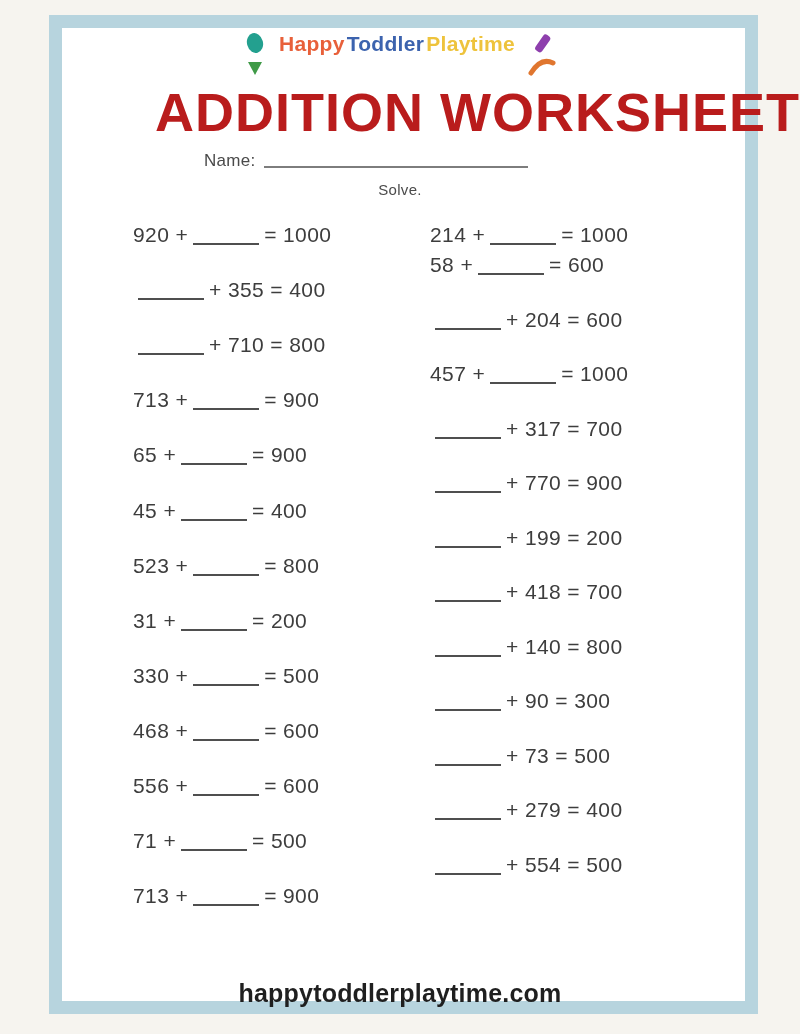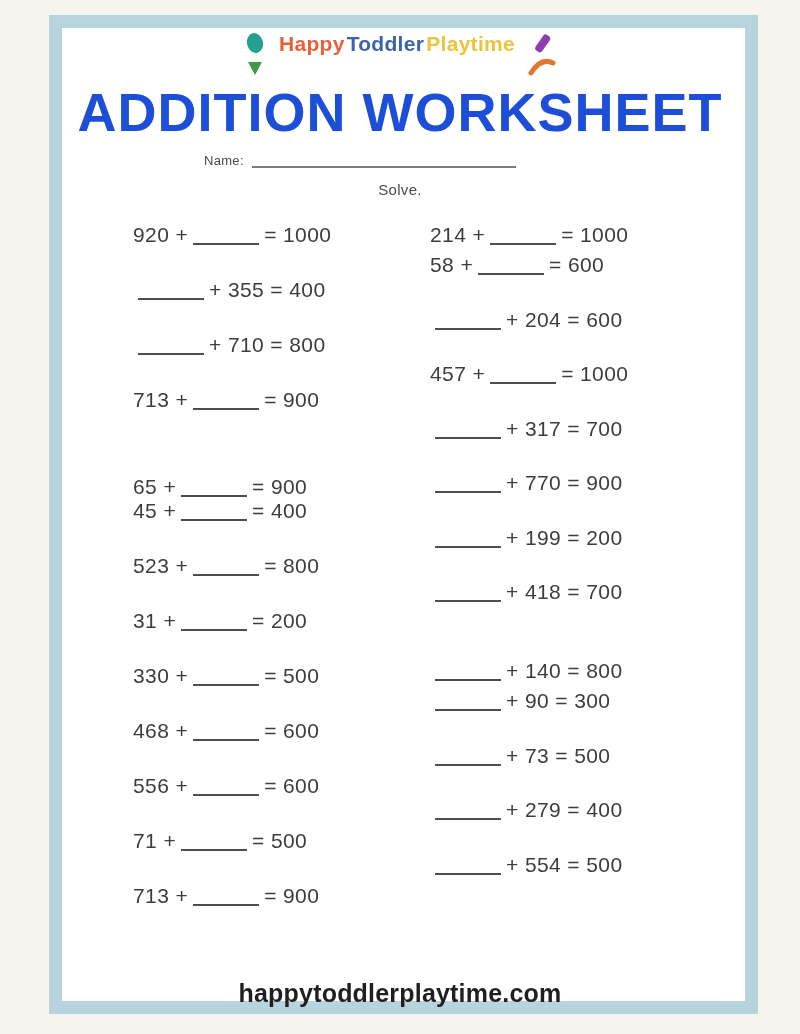--- a/index.html
+++ b/index.html
@@ -17,26 +17,26 @@
     display:flex; justify-content:center; align-items:flex-start; gap:13px;
   }
   .logo-textcol { display:flex; flex-direction:column; align-items:center; }
   .brand-words { display:flex; gap:2px; font-size:21px; font-weight:bold; letter-spacing:0.3px; line-height:1.1; }
   .tagline {
     margin-top:3px; background:#e5551f; color:#ffffff;
     font-size:10px; font-weight:bold; letter-spacing:2.2px;
     padding:4px 10px 3px 10px; border-radius:3px; line-height:1.2;
   }
   .title {
-    position:absolute; top:84px; left:0; width:100%; text-align:center;
-    font-size:54px; font-weight:900; letter-spacing:1px; color:#1d4ed8; line-height:1.05;
+    position:absolute; top:84px; left:0; width:100%; text-align:right;
+    font-size:54px; font-weight:900; letter-spacing:1px; color:#b91c1c; line-height:1.05;
   }
   .name-row {
-    position:absolute; top:151px; left:204px; display:flex; align-items:flex-end;
-    font-size:13px; color:#4a4a4a; letter-spacing:0.3px;
+    position:absolute; top:151px; left:204px; display:flex; 
+    font-size:17px; color:#4a4a4a; letter-spacing:0.3px;
   }
   .name-line { display:inline-block; width:264px; height:15px; border-bottom:2px solid #7d7d7d; margin-left:8px; }
   .solve {
     position:absolute; top:181px; left:0; width:100%; text-align:center;
     font-size:15px; color:#4a4a4a; letter-spacing:0.3px;
   }
   .problem-row {
     position:absolute; font-size:21px; color:#3d3d3d; font-weight:500;
     letter-spacing:0.4px; white-space:nowrap; line-height:26px;
   }
@@ -80,40 +80,40 @@
     <span class="name-line"></span>
   </div>
 
   <div class="solve">Solve.</div>
 
   <div id="problems-left">
       <div class="problem-row" style="left: 133px; top: 222px;"><span>920 +</span><span class="answer-blank"></span><span>= 1000</span></div>
       <div class="problem-row" style="left: 133px; top: 277px;"><span class="answer-blank"></span><span>+ 355 = 400</span></div>
       <div class="problem-row" style="left: 133px; top: 332px;"><span class="answer-blank"></span><span>+ 710 = 800</span></div>
       <div class="problem-row" style="left: 133px; top: 387px;"><span>713 +</span><span class="answer-blank"></span><span>= 900</span></div>
-      <div class="problem-row" style="left: 133px; top: 442px; margin-top: 32px;"><span>65 +</span><span class="answer-blank"></span><span>= 900</span></div>
+      <div class="problem-row" style="left: 133px; top: 442px;"><span>65 +</span><span class="answer-blank"></span><span>= 900</span></div>
       <div class="problem-row" style="left: 133px; top: 498px;"><span>45 +</span><span class="answer-blank"></span><span>= 400</span></div>
       <div class="problem-row" style="left: 133px; top: 553px;"><span>523 +</span><span class="answer-blank"></span><span>= 800</span></div>
       <div class="problem-row" style="left: 133px; top: 608px;"><span>31 +</span><span class="answer-blank"></span><span>= 200</span></div>
       <div class="problem-row" style="left: 133px; top: 663px;"><span>330 +</span><span class="answer-blank"></span><span>= 500</span></div>
       <div class="problem-row" style="left: 133px; top: 718px;"><span>468 +</span><span class="answer-blank"></span><span>= 600</span></div>
       <div class="problem-row" style="left: 133px; top: 773px;"><span>556 +</span><span class="answer-blank"></span><span>= 600</span></div>
       <div class="problem-row" style="left: 133px; top: 828px;"><span>71 +</span><span class="answer-blank"></span><span>= 500</span></div>
       <div class="problem-row" style="left: 133px; top: 883px;"><span>713 +</span><span class="answer-blank"></span><span>= 900</span></div>
     </div>
   <div id="problems-right">
       <div class="problem-row" style="left: 430px; top: 222px;"><span>214 +</span><span class="answer-blank"></span><span>= 1000</span></div>
       <div class="problem-row" style="left: 430px; top: 252px;"><span>58 +</span><span class="answer-blank"></span><span>= 600</span></div>
       <div class="problem-row" style="left: 430px; top: 307px;"><span class="answer-blank"></span><span>+ 204 = 600</span></div>
       <div class="problem-row" style="left: 430px; top: 361px;"><span>457 +</span><span class="answer-blank"></span><span>= 1000</span></div>
       <div class="problem-row" style="left: 430px; top: 416px;"><span class="answer-blank"></span><span>+ 317 = 700</span></div>
       <div class="problem-row" style="left: 430px; top: 470px;"><span class="answer-blank"></span><span>+ 770 = 900</span></div>
       <div class="problem-row" style="left: 430px; top: 525px;"><span class="answer-blank"></span><span>+ 199 = 200</span></div>
       <div class="problem-row" style="left: 430px; top: 579px; text-align: center;"><span class="answer-blank"></span><span>+ 418 = 700</span></div>
-      <div class="problem-row" style="left: 430px; top: 658px;"><span class="answer-blank"></span><span>+ 140 = 800</span></div>
+      <div class="problem-row" style="left: 430px; top: 634px;"><span class="answer-blank"></span><span>+ 140 = 800</span></div>
       <div class="problem-row" style="left: 430px; top: 688px;"><span class="answer-blank"></span><span>+ 90 = 300</span></div>
       <div class="problem-row" style="left: 430px; top: 743px;"><span class="answer-blank"></span><span>+ 73 = 500</span></div>
       <div class="problem-row" style="left: 430px; top: 797px;"><span class="answer-blank"></span><span>+ 279 = 400</span></div>
       <div class="problem-row" style="left: 430px; top: 852px;"><span class="answer-blank"></span><span>+ 554 = 500</span></div>
     </div>
 
   <div class="footer">happytoddlerplaytime.com</div>
 </div>
 
 </body></html>

